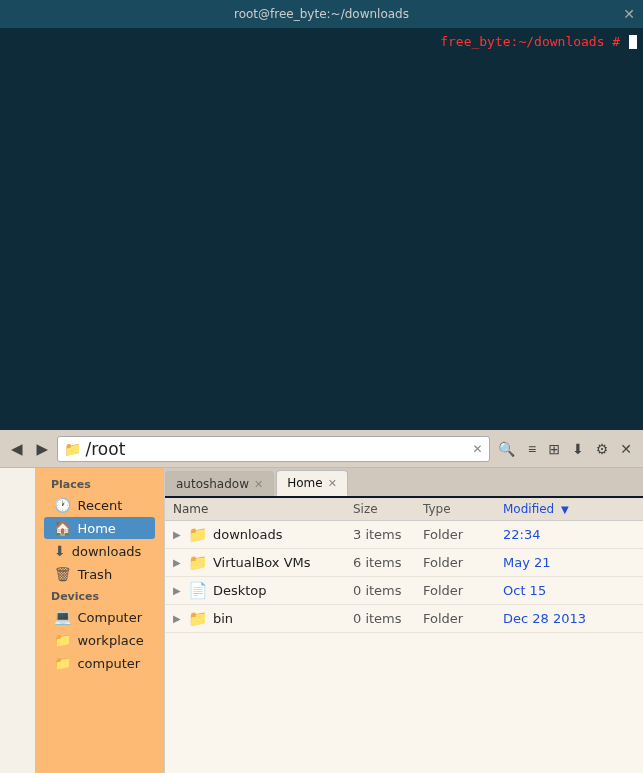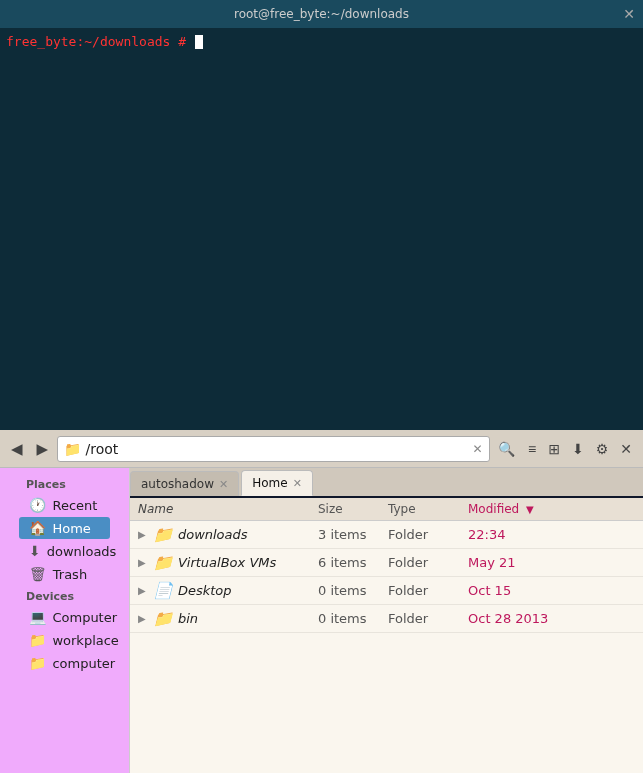--- a/index.html
+++ b/index.html
@@ -6,20 +6,21 @@
     body { width: 643px; height: 773px; overflow: hidden; font-family: 'DejaVu Sans', sans-serif; font-size: 13px; background: #3c3c3c; }
 
     
     .terminal-window {
       width: 643px;
       height: 430px;
       background: #0d2b38;
       display: flex;
       flex-direction: column;
       position: relative;
+      text-align: right;
     }
     .terminal-titlebar {
       background: #1a4a5e;
       height: 28px;
       display: flex;
       align-items: center;
       justify-content: center;
       position: relative;
       flex-shrink: 0;
     }
@@ -94,21 +95,21 @@
       border-radius: 3px;
       display: flex;
       align-items: center;
       padding: 0 6px;
       gap: 4px;
     }
     .fm-location-icon {
       font-size: 14px;
     }
     .fm-location-text {
-      font-size: 14px;
+      font-size: 17px;
       color: #222;
     }
     .fm-location-clear {
       margin-left: auto;
       color: #888;
       font-size: 12px;
       cursor: pointer;
     }
     .fm-toolbar-right {
       display: flex;
@@ -122,25 +123,26 @@
     
     .fm-content {
       display: flex;
       flex: 1;
       overflow: hidden;
     }
 
     
     .fm-sidebar {
       width: 130px;
-      background: #f0abfc;
+      background: #fdba74;
       border-right: 1px solid #ccc;
       overflow-y: auto;
       flex-shrink: 0;
-      padding: 6px 16px;
+      padding: 6px 6px;
+      margin-left: 35px;
     }
     .sidebar-section-header {
       font-size: 11px;
       font-weight: bold;
       color: #555;
       padding: 4px 10px 2px;
       text-transform: none;
     }
     .sidebar-item {
       display: flex;
@@ -223,24 +225,24 @@
       cursor: pointer;
       user-select: none;
     }
     .fm-table tbody tr {
       border-bottom: 1px solid #e8e4dc;
     }
     .fm-table tbody td {
       padding: 4px 8px;
       color: #222;
     }
-    .fm-table .col-name { width: 180px; font-style: italic; }
+    .fm-table .col-name { width: 180px; }
     .fm-table .col-size { width: 70px; color: #555; margin-left: 17px; }
     .fm-table .col-type { width: 80px; color: #555; }
-    .fm-table .col-modified { color: #be185d; }
+    .fm-table .col-modified { color: #1d4ed8; }
 
     .file-row-name {
       display: flex;
       align-items: center;
       gap: 5px;
     }
     .file-expand {
       width: 10px;
       font-size: 10px;
       color: #888;
@@ -383,20 +385,20 @@
               <tr>
     <td class="col-name">
       <div class="file-row-name">
         <span class="file-expand">▶</span>
         <span class="file-icon">📁</span>
         <span>bin</span>
       </div>
     </td>
     <td class="col-size">0 items</td>
     <td class="col-type">Folder</td>
-    <td class="col-modified">Oct 28 2013</td>
+    <td class="col-modified">Dec 28 2013</td>
   </tr>
             </tbody>
         </table>
       </div>
     </div>
   </div>
 </div>
 
 </body></html>

